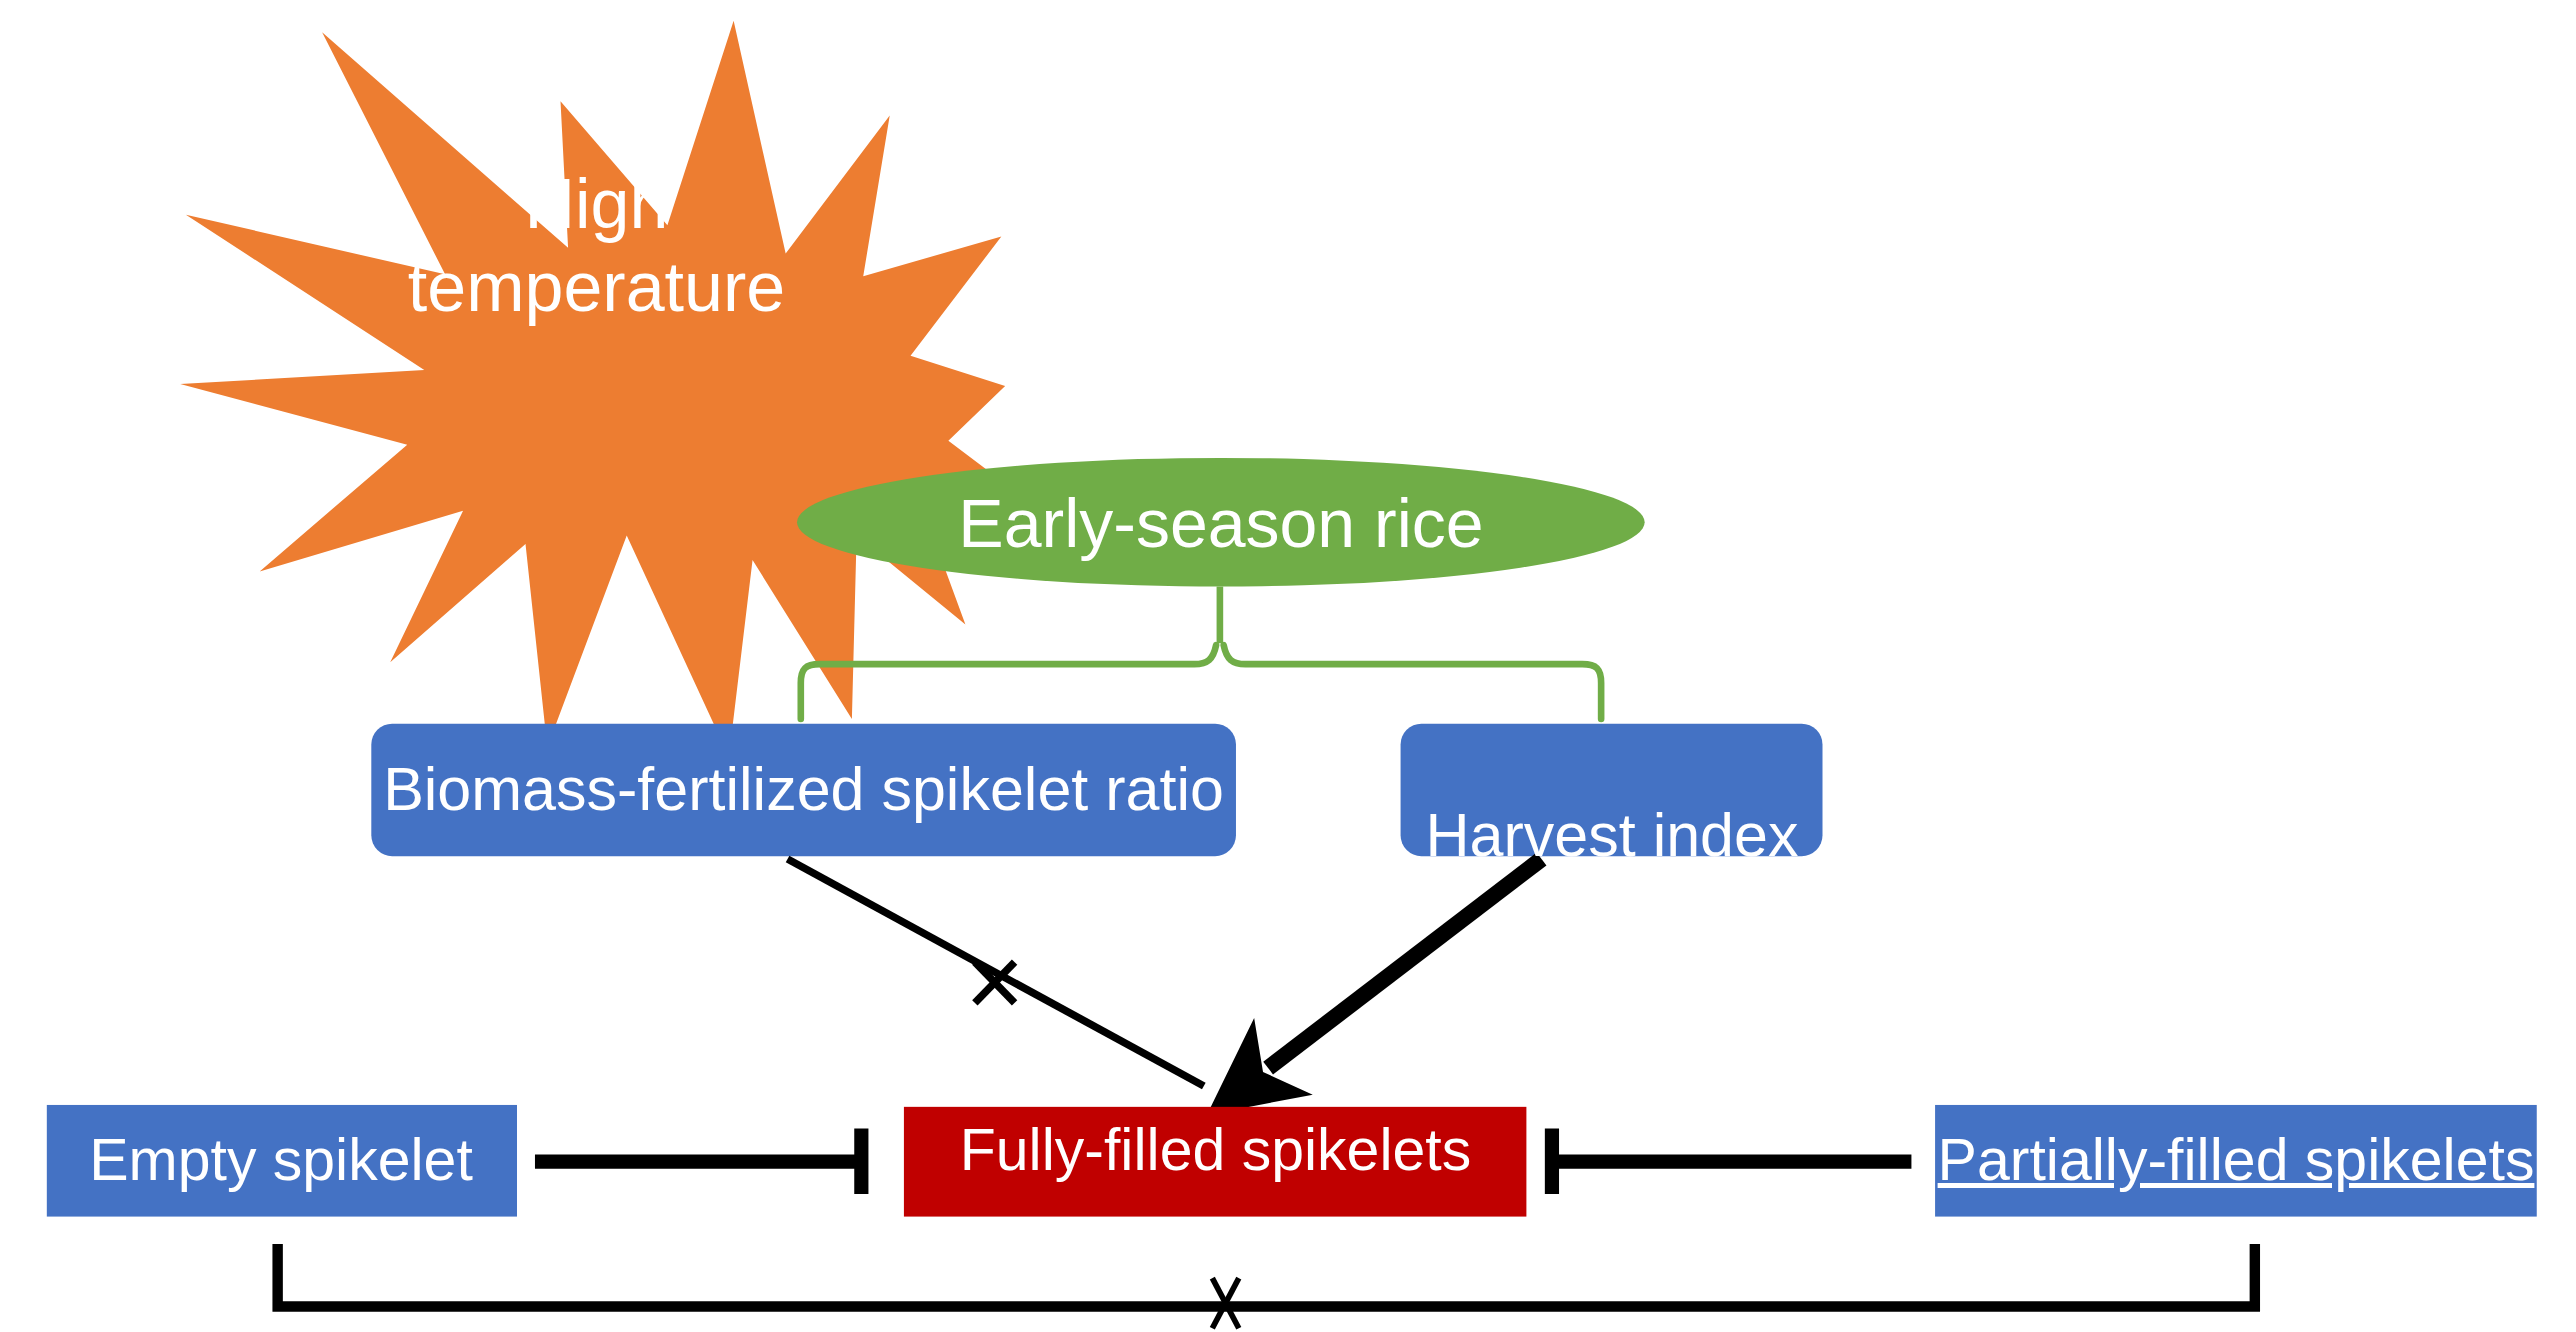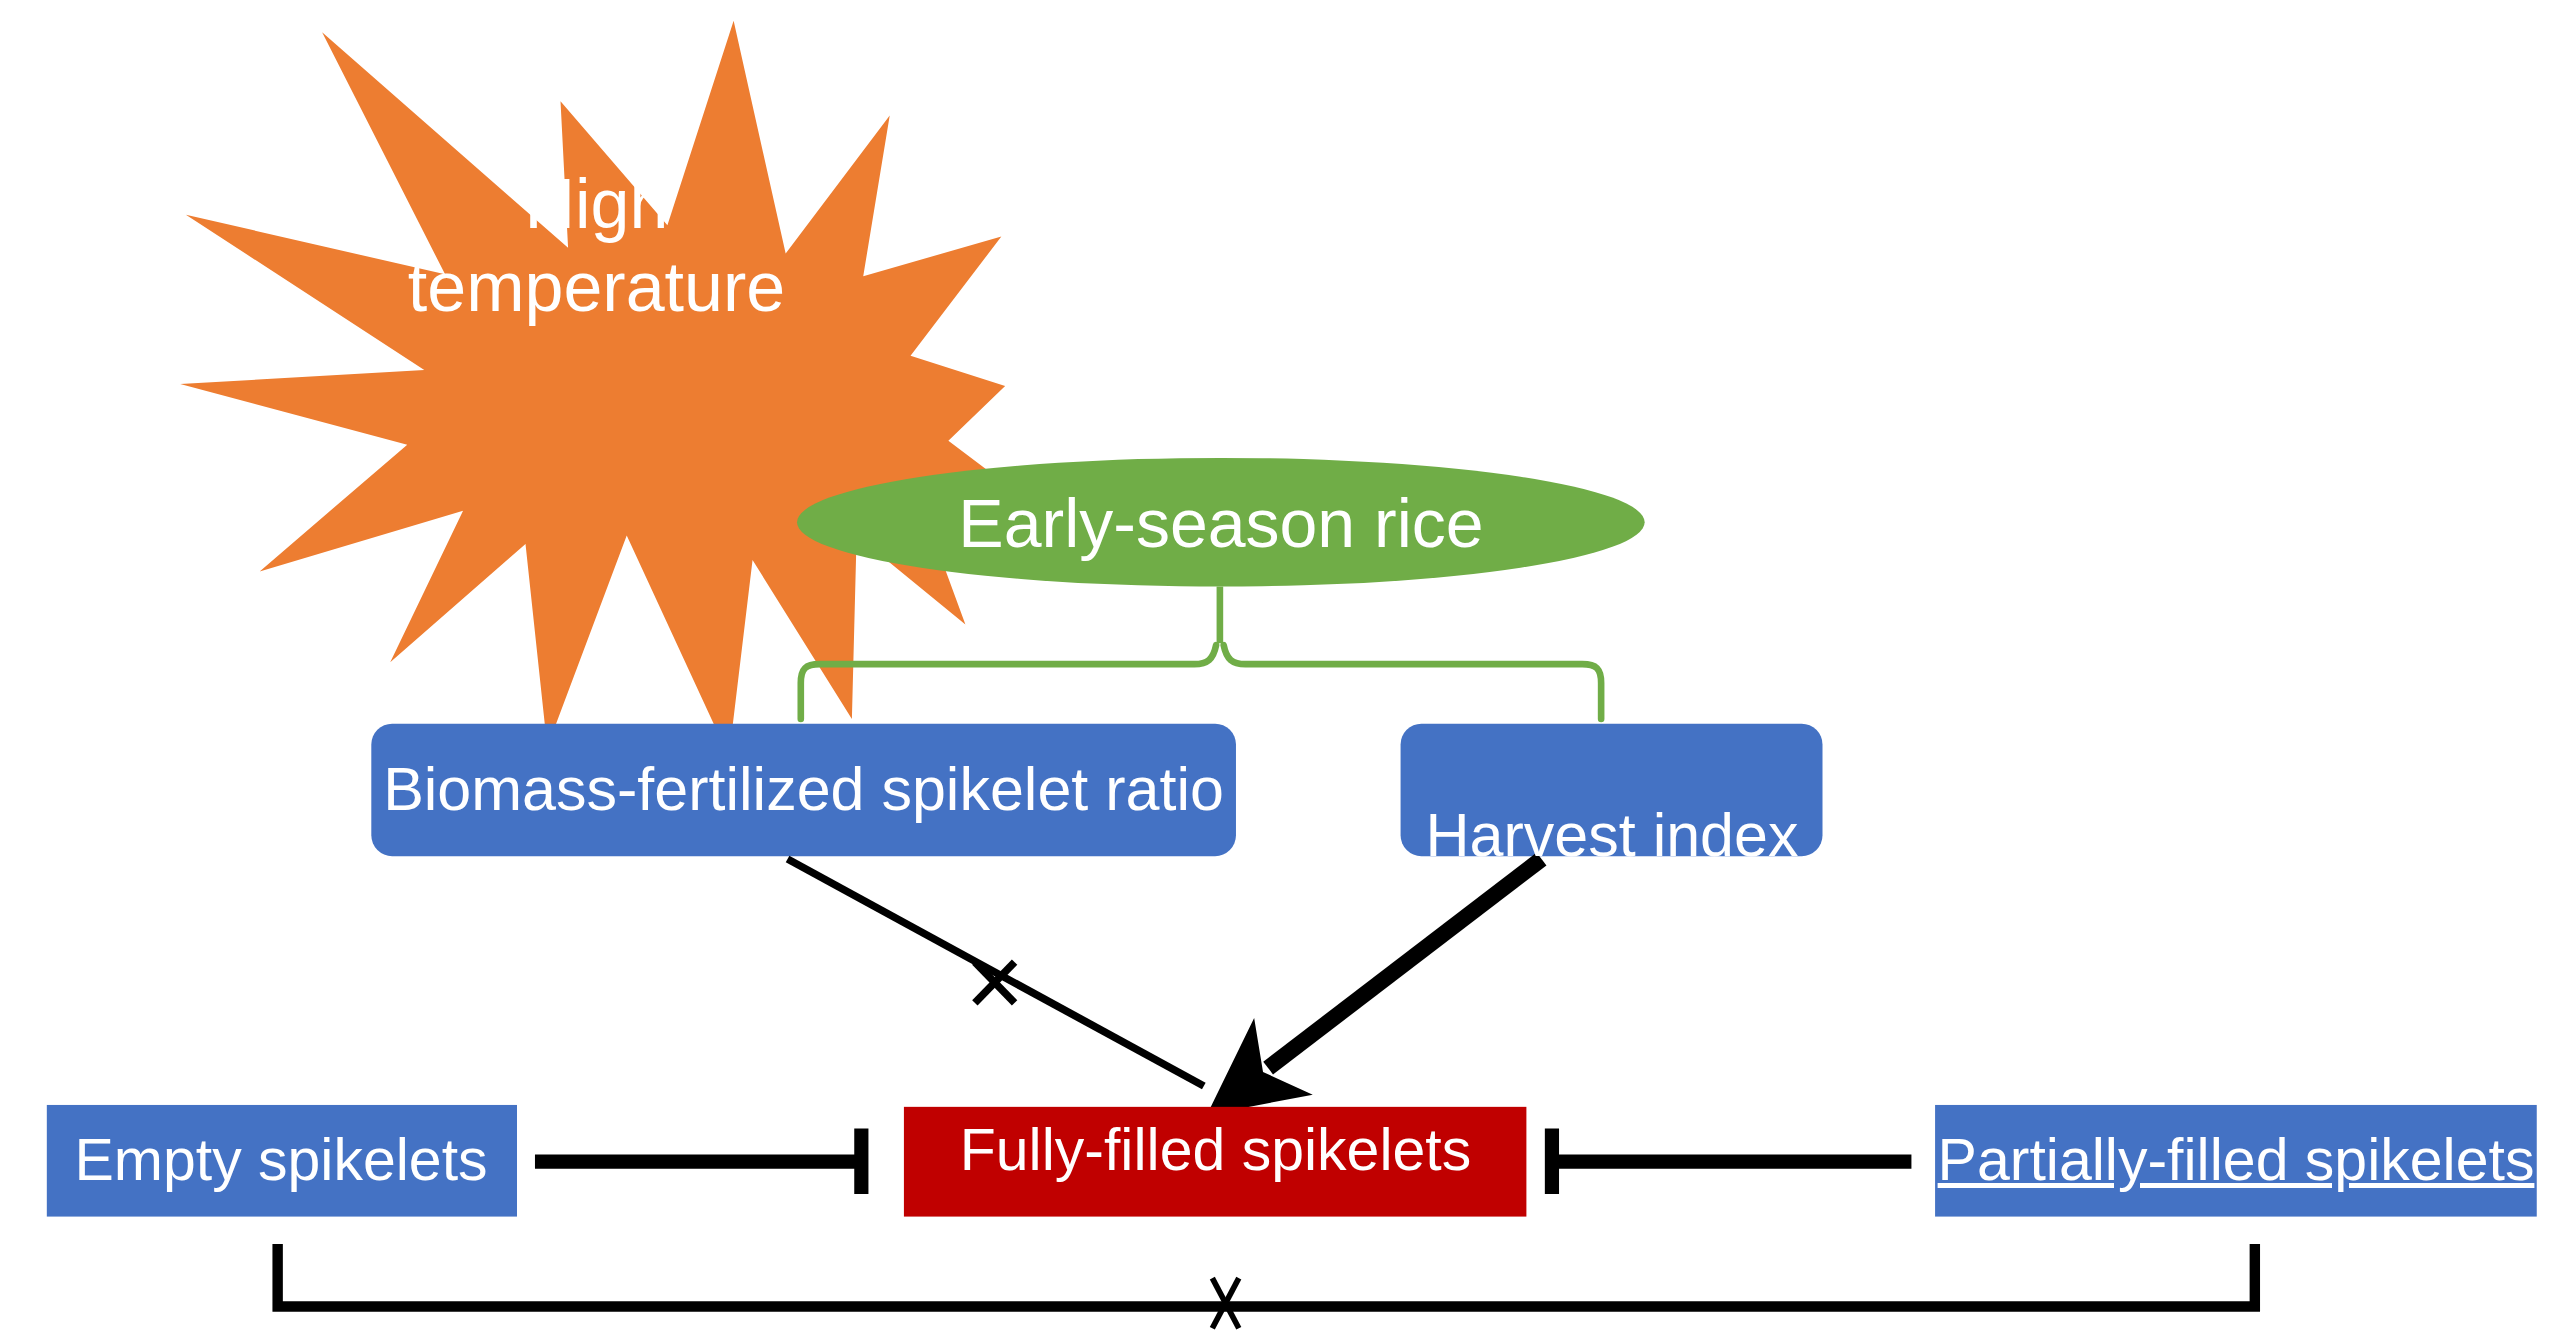--- a/index.html
+++ b/index.html
@@ -198,20 +198,20 @@
 
   <div class="node-label" id="starburst-label">High
 temperature</div>
 
   <div class="node-label" id="ellipse-label">Early-season rice</div>
 
   <div class="node-label" id="biomass-label">Biomass-fertilized spikelet ratio</div>
 
   <div class="node-label" id="harvest-label">Harvest index</div>
 
-  <div class="node-label" id="empty-label">Empty spikelets</div>
+  <div class="node-label" id="empty-label">Empty spikelet</div>
 
   <div class="node-label" id="fully-label">Fully-filled spikelets</div>
 
   <div class="node-label" id="partially-label">Partially-filled spikelets</div>
 
 </div>
 
 
 </body></html>

